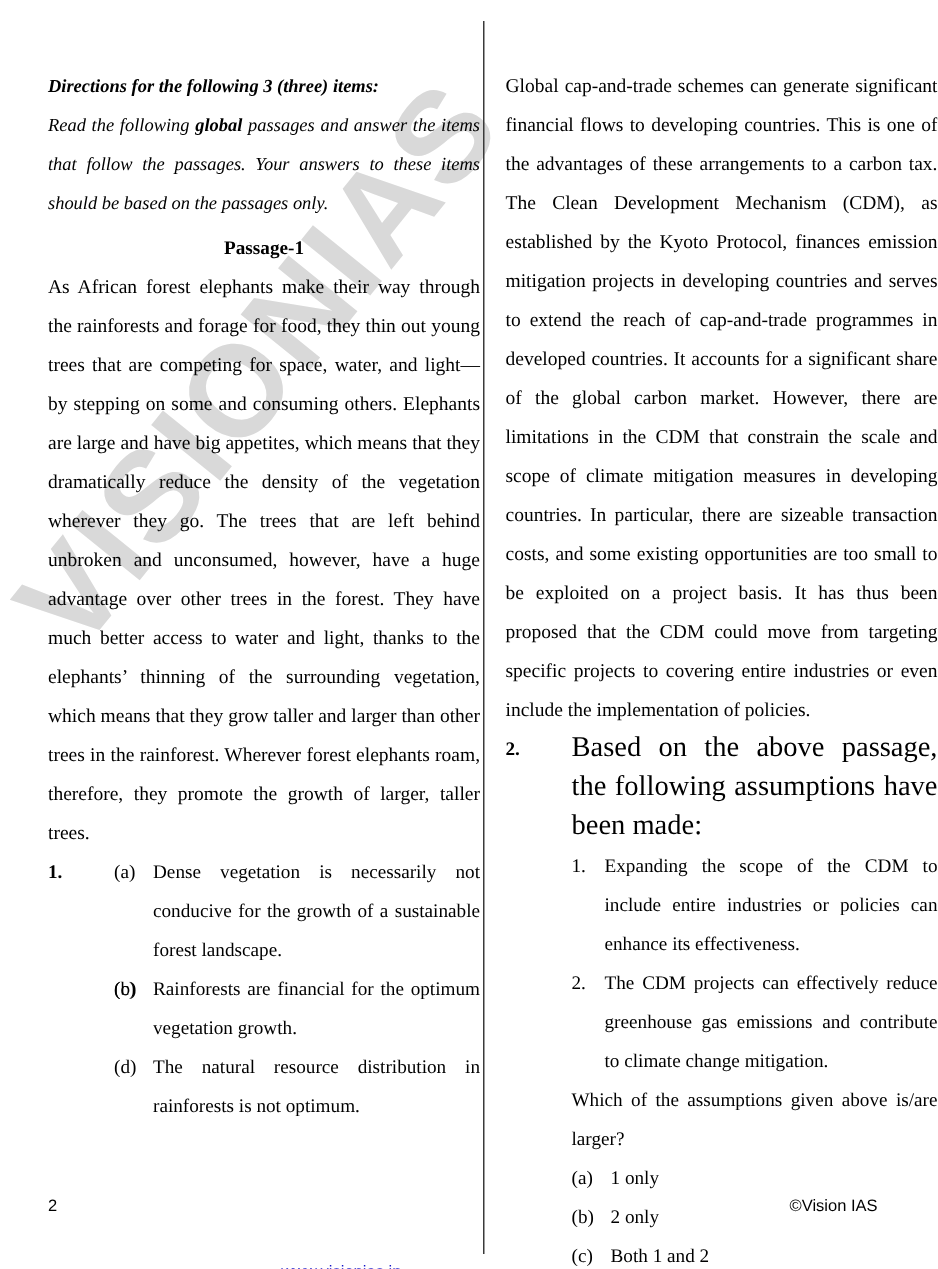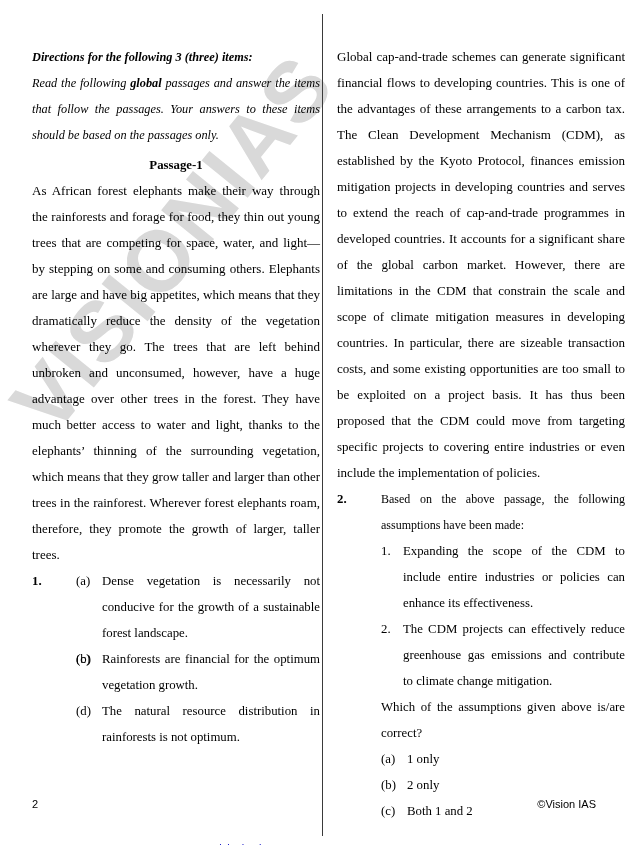--- a/index.html
+++ b/index.html
@@ -108,21 +108,21 @@
     position: absolute;
     left: 0;
     top: 0;
     font-weight: bold;
     font-size: 12.8px;
     line-height: 26px;
   }
   .q-stem {
     margin-left: 44px;
     text-align: justify;
-    font-size: 12px;
+    font-size: 19px;
     line-height: 26px;
   }
   .q-trailer {
     margin-left: 44px;
     text-align: justify;
     font-size: 12.8px;
     line-height: 26px;
   }
 
   .numbered-list {
@@ -180,21 +180,21 @@
     left: 135px;
     top: 2px;
     width: 185px;
     text-align: center;
     color: #1414c8;
     text-decoration: underline;
     margin-top: 44px;
   }
   #footer-copyright {
     position: absolute;
-    right: 29px;
+    right: 40px;
     top: 2px;
     color: #000;
     white-space: nowrap;
     text-align: right;
   }
 </style>
 </head>
 <body>
 
 <div id="watermark-layer">
@@ -250,21 +250,21 @@
         <div class="numbered-item">
           <span class="marker">1.</span>
           <span>Expanding the scope of the CDM to include entire industries or policies can enhance its effectiveness.</span>
         </div>
         <div class="numbered-item">
           <span class="marker">2.</span>
           <span>The CDM projects can effectively reduce greenhouse gas emissions and contribute to climate change mitigation.</span>
         </div>
       </div>
 
-      <div class="q-trailer">Which of the assumptions given above is/are correct?</div>
+      <div class="q-trailer">Which of the assumptions given above is/are larger?</div>
 
       <div class="options">
         <div class="option nojustify">
           <span class="marker">(a)</span>
           <span>1 only</span>
         </div>
         <div class="option nojustify">
           <span class="marker">(b)</span>
           <span>2 only</span>
         </div>

